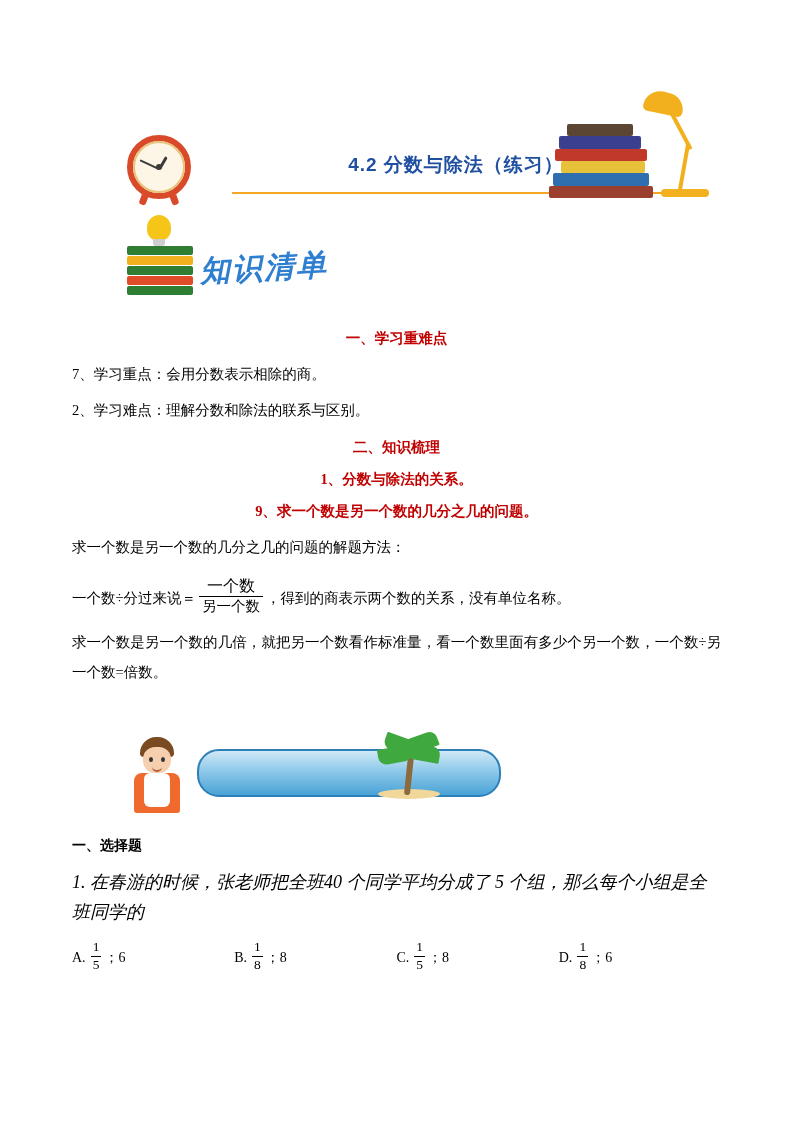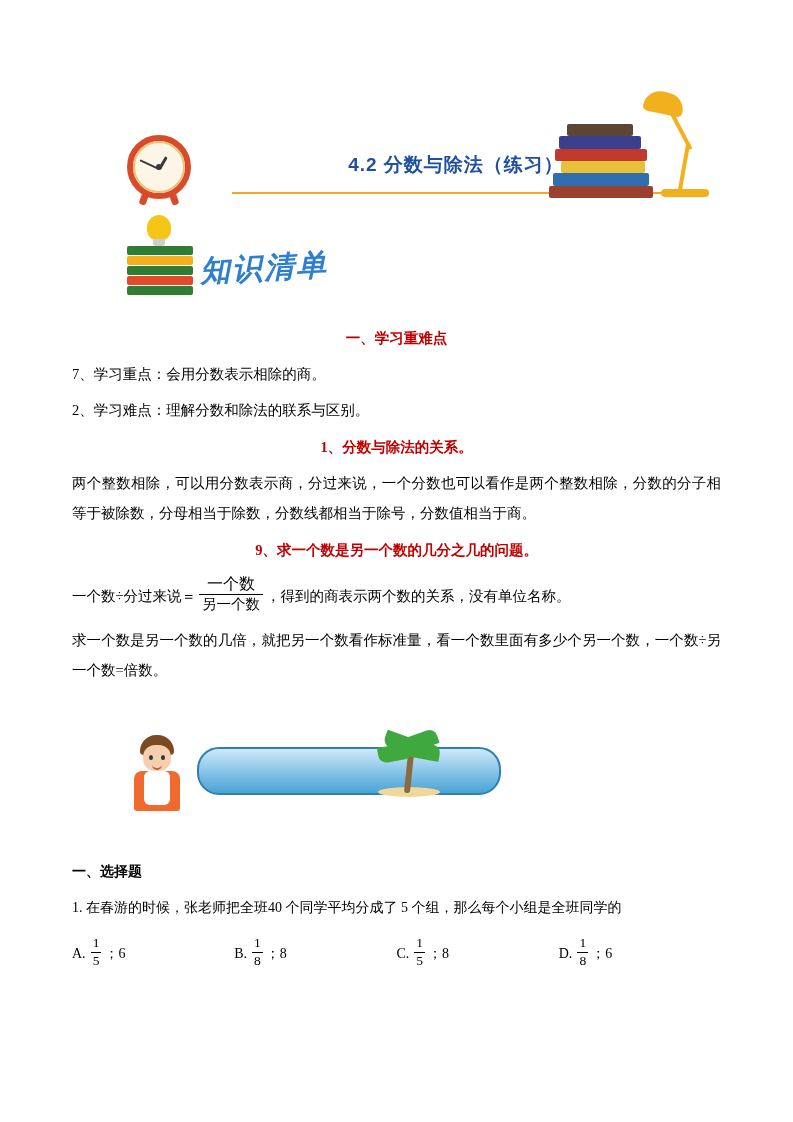--- a/index.html
+++ b/index.html
@@ -301,26 +301,27 @@
   }
   .palm .ground {
     position: absolute; left: 6px; top: 56px;
     width: 62px; height: 10px; background: #f1d79a; border-radius: 50%;
   }
 
   
   .q-head {
     font-weight: bold;
     font-size: 14px;
-    margin: 28px 0 12px 0;
+    margin: 0 0 12px 0;
   }
   .q-text {
-    font-size: 14px;
+    font-size: 18px;
     line-height: 30px;
     margin: 4px 0;
+    font-style: italic;
   }
   .options {
     display: flex;
     margin-top: 12px;
     font-size: 14px;
   }
   .opt { width: 25%; }
   .opt-label { margin-right: 2px; }
 </style>
 </head>
@@ -372,24 +373,25 @@
     </div>
     <div class="handwriting">知识清单</div>
   </div>
 
   <div class="content">
 
     <div class="h-red">一、学习重难点</div>
     <div class="p">7、学习重点：会用分数表示相除的商。</div>
     <div class="p">2、学习难点：理解分数和除法的联系与区别。</div>
 
+    <div class="h-red">二、知识梳理</div>
     <div class="h-red">1、分数与除法的关系。</div>
-    <div class="p">两个整数相除，可以用分数表示商，分过来说，一个分数也可以看作是两个整数相除，分数的分子相等于被除数，分母相当于除数，分数线都相当于除号，分数值相当于商。</div>
 
     <div class="h-red">9、求一个数是另一个数的几分之几的问题。</div>
+    <div class="p">求一个数是另一个数的几分之几的问题的解题方法：</div>
 
     <div class="formula-line">
       <span>一个数÷分过来说＝</span><span class="frac"><span class="num">一个数</span><span class="den">另一个数</span></span><span>，得到的商表示两个数的关系，没有单位名称。</span>
     </div>
 
     <div class="p">求一个数是另一个数的几倍，就把另一个数看作标准量，看一个数里面有多少个另一个数，一个数÷另一个数=倍数。</div>
   </div>
 
   <div class="sec2">
     <div class="boy">

